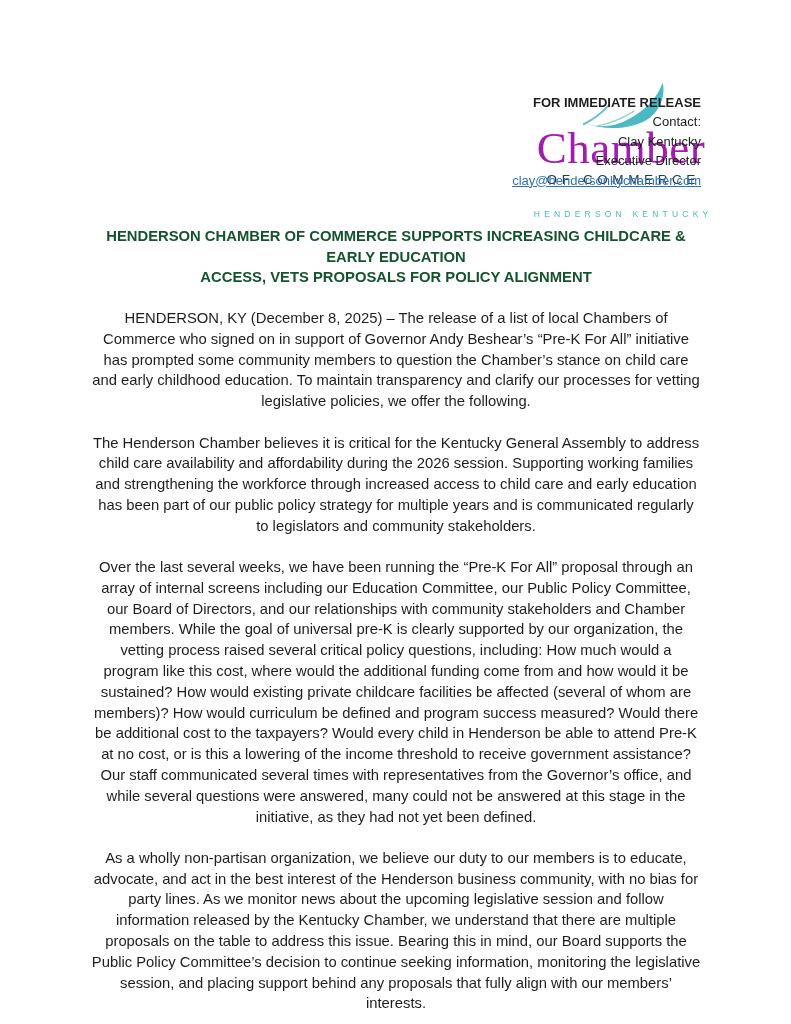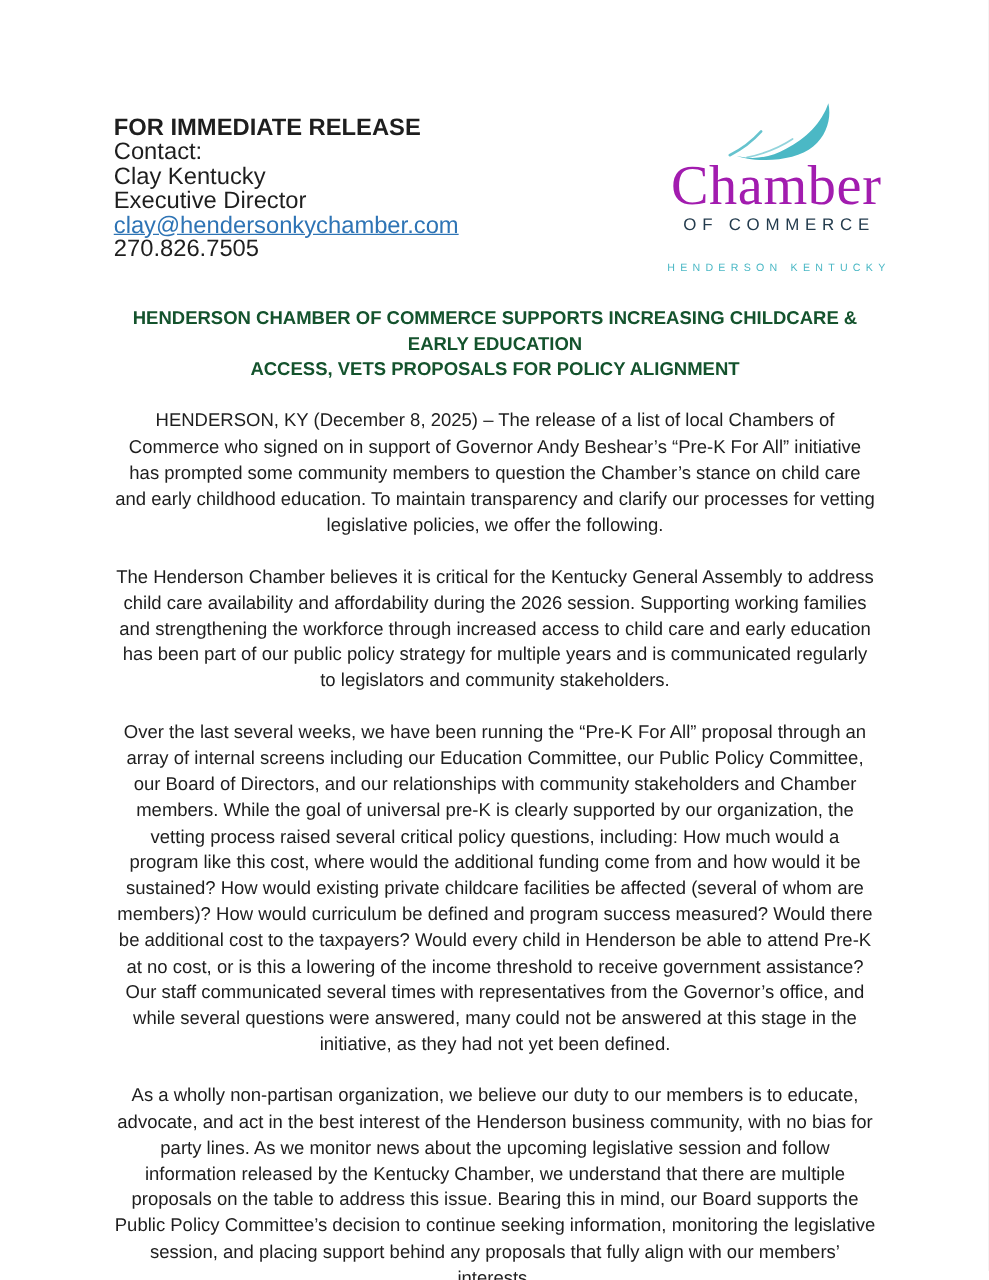--- a/index.html
+++ b/index.html
@@ -14,22 +14,23 @@
     color: #1e1e1e;
     overflow: hidden;
   }
   .content {
     position: absolute;
     left: 91px;
     top: 93px;
     width: 610px;
   }
   .contact-block {
-    font-size: 19px;
+    font-size: 13px;
     line-height: 19.4px;
+    text-align: right;
   }
   .contact-block .bold-line { font-weight: bold; }
   .email {
     color: #2e74b5;
     text-decoration: underline;
     cursor: pointer;
   }
   .logo {
     position: absolute;
     top: 80px;
@@ -102,21 +103,20 @@
   </div>
 
   <div class="content">
 
     <div class="contact-block">
       <div class="bold-line">FOR IMMEDIATE RELEASE</div>
       <div>Contact:</div>
       <div>Clay Kentucky</div>
       <div>Executive Director</div>
       <div><a class="email">clay@hendersonkychamber.com</a></div>
-      <div>270.826.7505</div>
     </div>
 
     <h1 class="title">
       <span>HENDERSON CHAMBER OF COMMERCE SUPPORTS INCREASING CHILDCARE &amp; EARLY EDUCATION</span>
       <span>ACCESS, VETS PROPOSALS FOR POLICY ALIGNMENT</span>
     </h1>
 
     <div class="doc-body">
       <p>HENDERSON, KY (December 8, 2025) – The release of a list of local Chambers of Commerce who signed on in support of Governor Andy Beshear’s “Pre-K For All” initiative has prompted some community members to question the Chamber’s stance on child care and early childhood education. To maintain transparency and clarify our processes for vetting legislative policies, we offer the following.</p>
       <p>The Henderson Chamber believes it is critical for the Kentucky General Assembly to address child care availability and affordability during the 2026 session. Supporting working families and strengthening the workforce through increased access to child care and early education has been part of our public policy strategy for multiple years and is communicated regularly to legislators and community stakeholders.</p>

